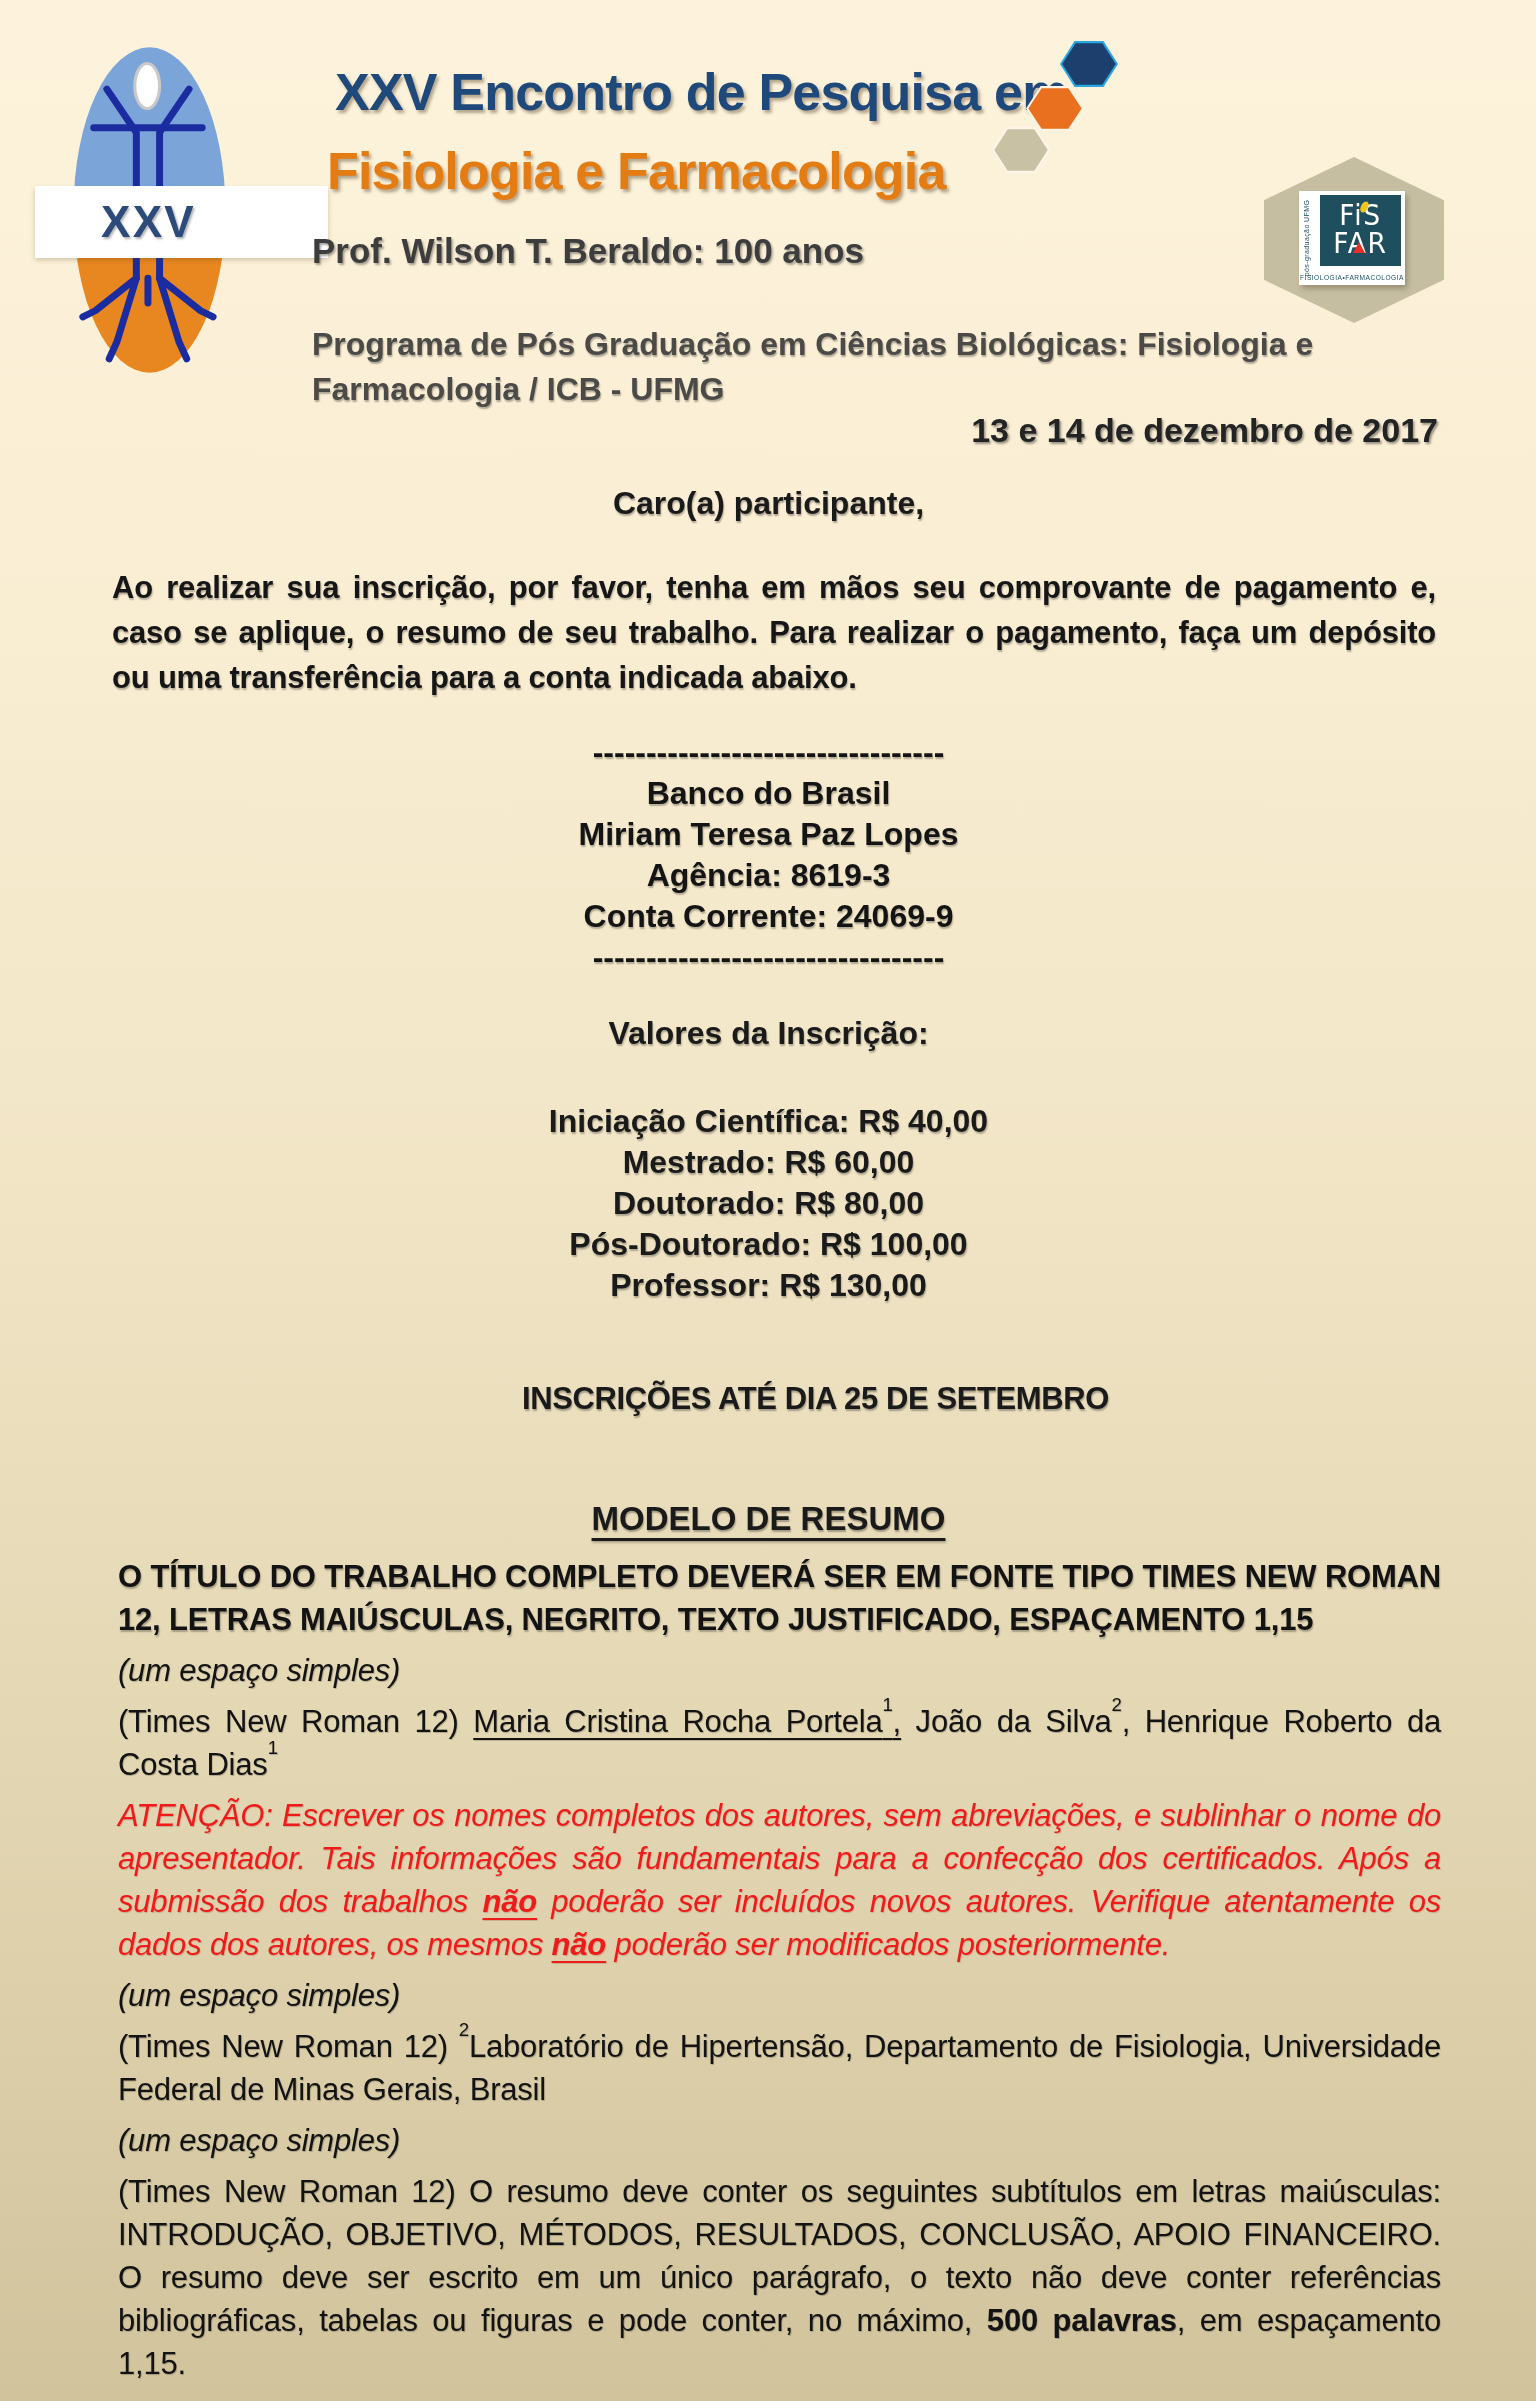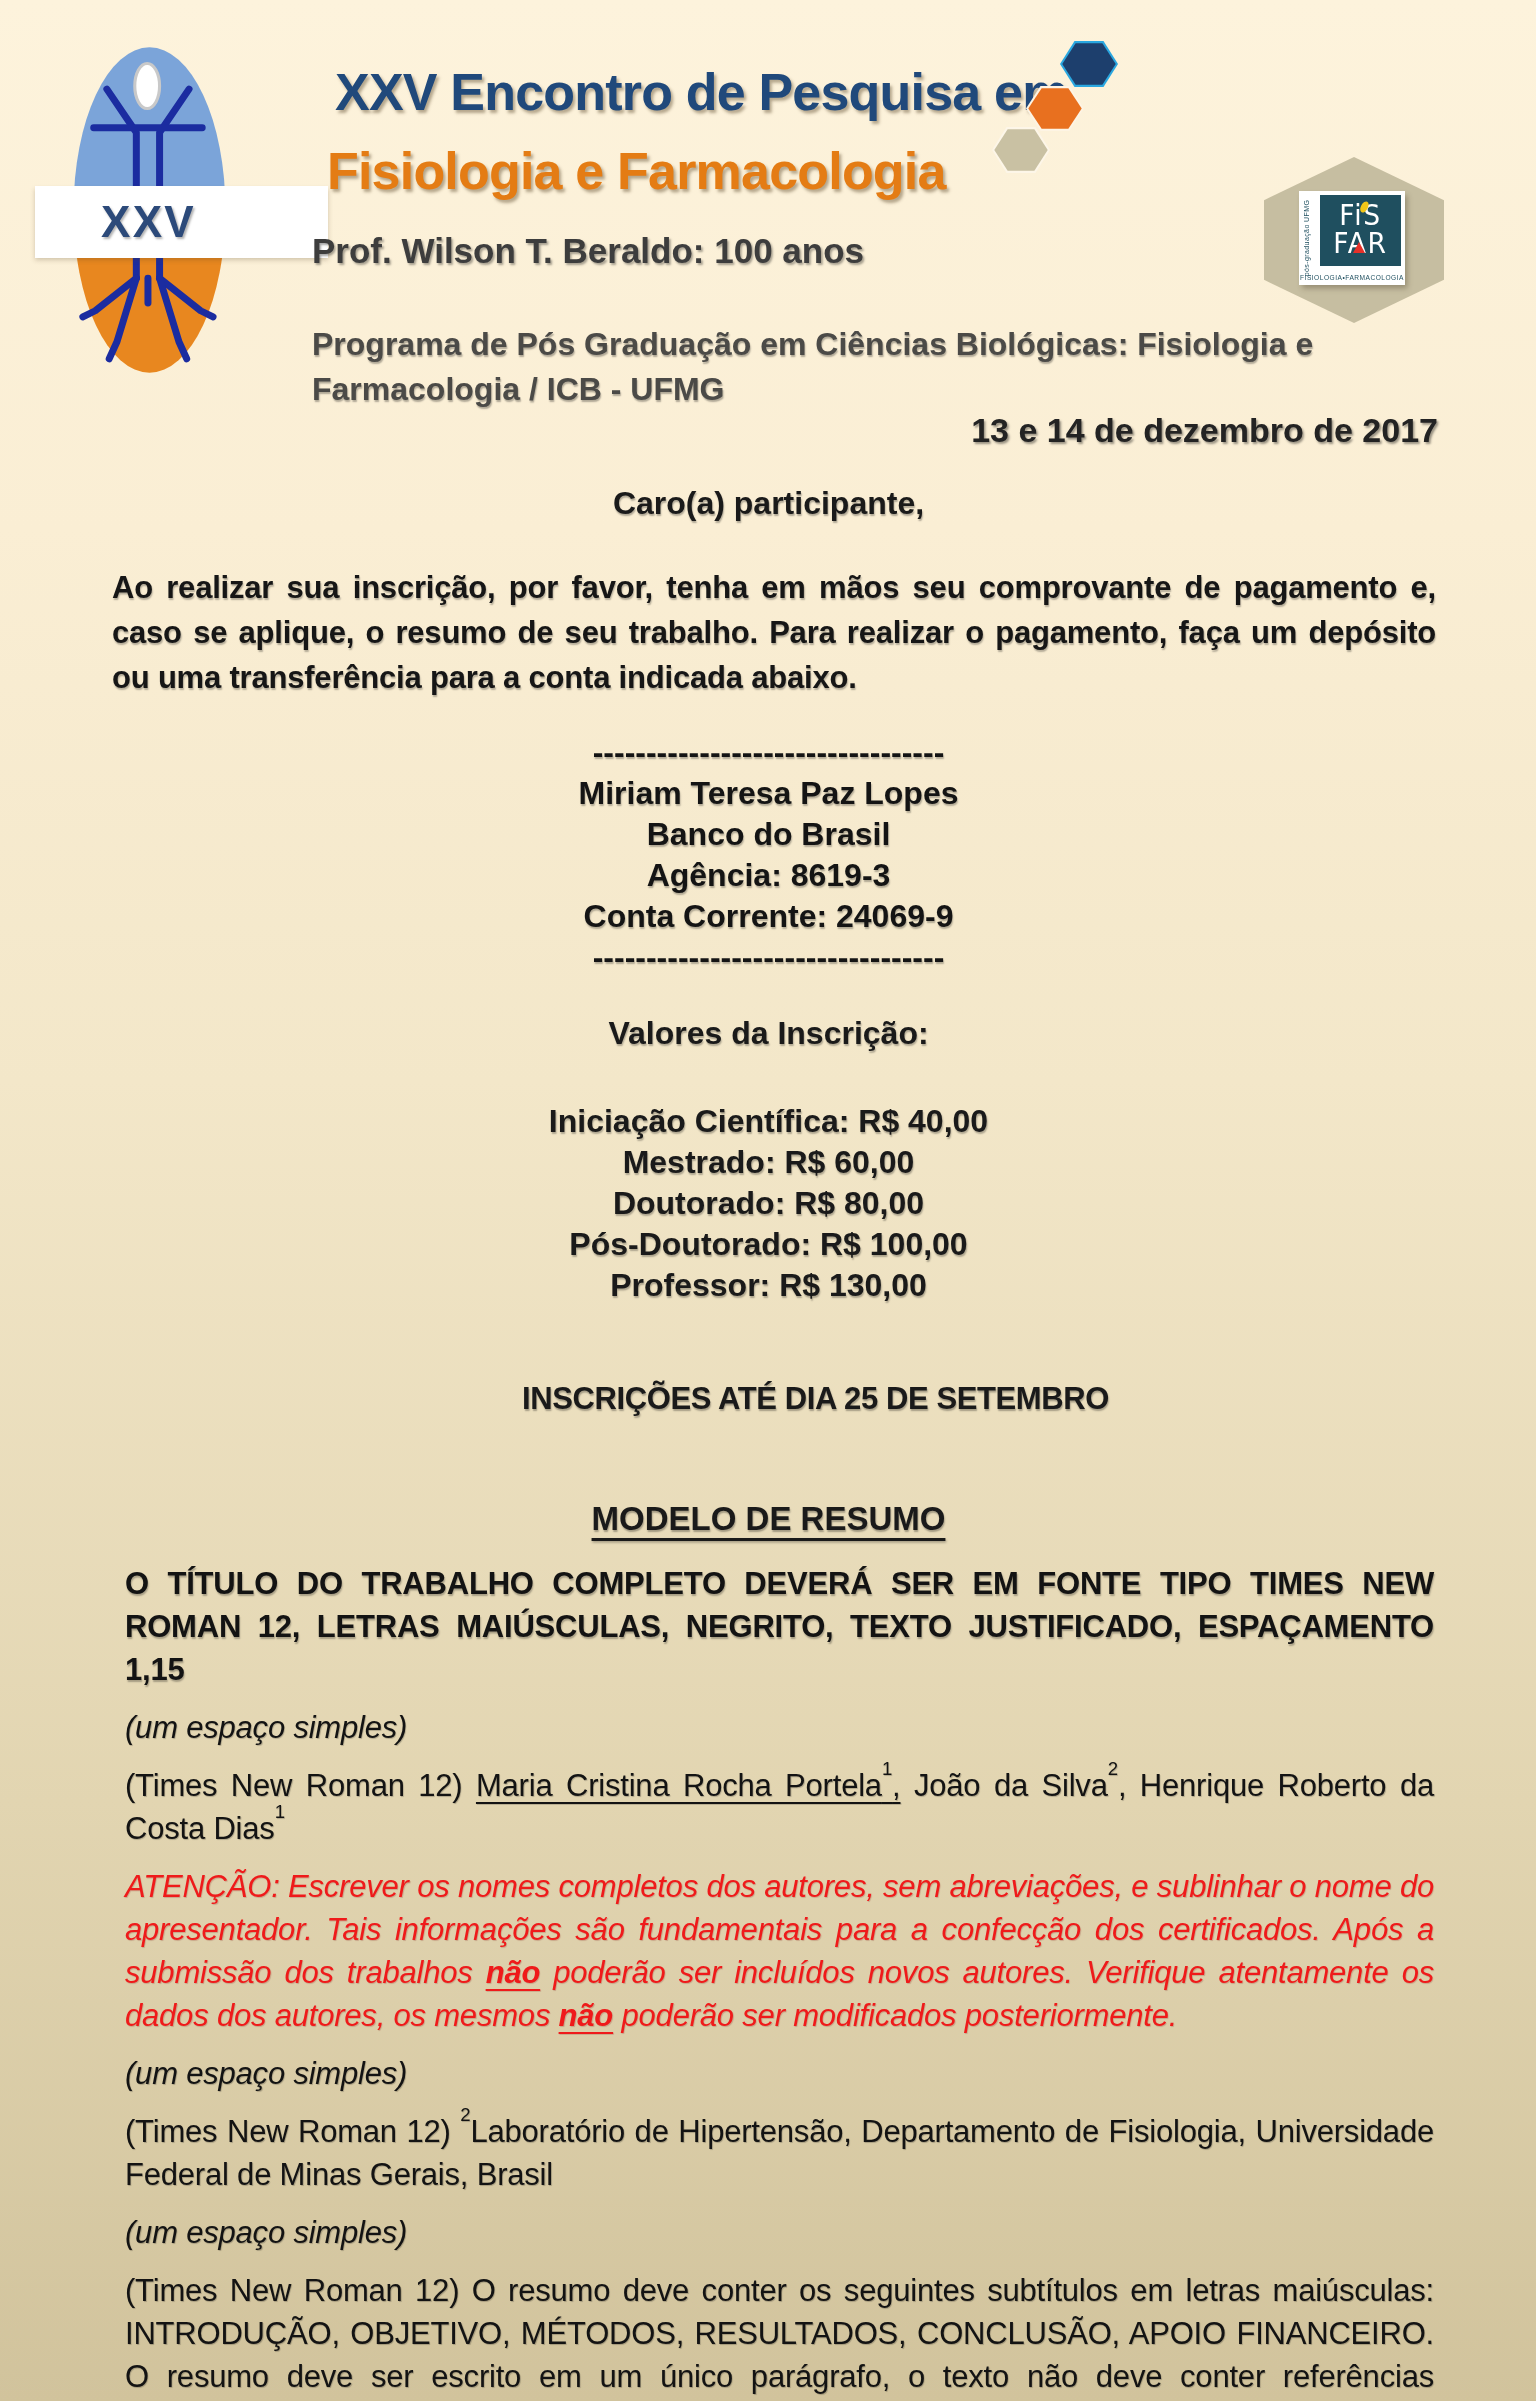--- a/index.html
+++ b/index.html
@@ -72,21 +72,21 @@
   .fees{position:absolute;left:0;top:1101px;width:100%;text-align:center;font-size:32px;
         font-weight:bold;line-height:41px;text-shadow:0.8px 1.6px 1.6px rgba(0,0,0,.28);}
   .deadline{position:absolute;left:0;top:1381px;width:100%;text-align:center;font-size:31px;
         font-weight:bold;letter-spacing:-0.4px;text-shadow:0.8px 1.6px 1.6px rgba(0,0,0,.3);padding-left:47px;}
   .model-heading{position:absolute;left:0;top:1465px;width:100%;text-align:center;font-size:33px;
         font-weight:bold;text-shadow:0.8px 1.6px 1.6px rgba(0,0,0,.3);margin-top:35px;}
   .model-heading span{text-decoration:underline;text-decoration-thickness:3.1px;text-underline-offset:7.8px;}
   
   .abstract{position:absolute;left:110px;top:1547px;width:1339px;font-size:31px;line-height:43px;
         color:#131313;letter-spacing:-0.2px;}
-  .abstract p{margin:15px;text-align:justify;text-shadow:0.8px 0.8px 0.8px rgba(0,0,0,.22);}
+  .abstract p{margin:8px;text-align:justify;text-shadow:0.8px 0.8px 0.8px rgba(0,0,0,.22);}
   .abstract p.bold{font-weight:bold;text-shadow:0.8px 1.6px 1.6px rgba(0,0,0,.28);}
   .abstract p.italic{font-style:italic;}
   .abstract p.red{color:#ef1a1a;font-style:italic;text-shadow:0.8px 0.8px 0.8px rgba(120,0,0,.2);}
   .abstract .u{text-decoration:underline;text-decoration-thickness:2.3px;text-underline-offset:5.5px;}
   .abstract .b{font-weight:bold;}
   .abstract sup{font-size:60%;line-height:0;position:relative;top:-.5em;}
 </style>
 </head>
 <body>
 
@@ -156,22 +156,22 @@
     <div>Programa de Pós Graduação em Ciências Biológicas: Fisiologia e</div>
     <div>Farmacologia / ICB - UFMG</div>
   </div>
   <div class="date-line">13 e 14 de dezembro de 2017</div>
 
   <div class="salutation">Caro(a) participante,</div>
   <div class="intro">Ao realizar sua inscrição, por favor, tenha em mãos seu comprovante de pagamento e, caso se aplique, o resumo de seu trabalho. Para realizar o pagamento, faça um depósito ou uma transferência para a conta indicada abaixo.</div>
 
   <div class="bank">
     <div>---------------------------------</div>
+    <div>Banco do Brasil</div>
     <div>Miriam Teresa Paz Lopes</div>
-    <div>Banco do Brasil</div>
     <div>Agência: 8619-3</div>
     <div>Conta Corrente: 24069-9</div>
     <div>---------------------------------</div>
   </div>
 
   <div class="fees-title">Valores da Inscrição:</div>
   <div class="fees">
     <div>Iniciação Científica: R$ 40,00</div>
     <div>Mestrado: R$ 60,00</div>
     <div>Doutorado: R$ 80,00</div>

